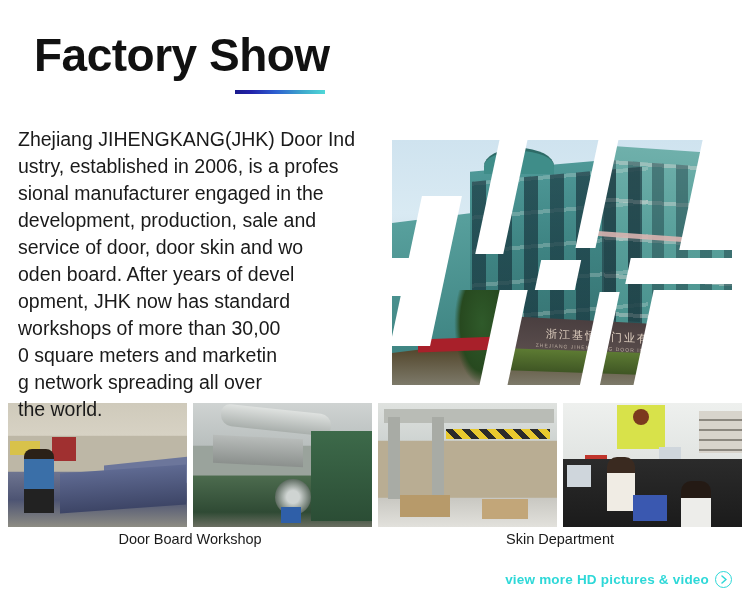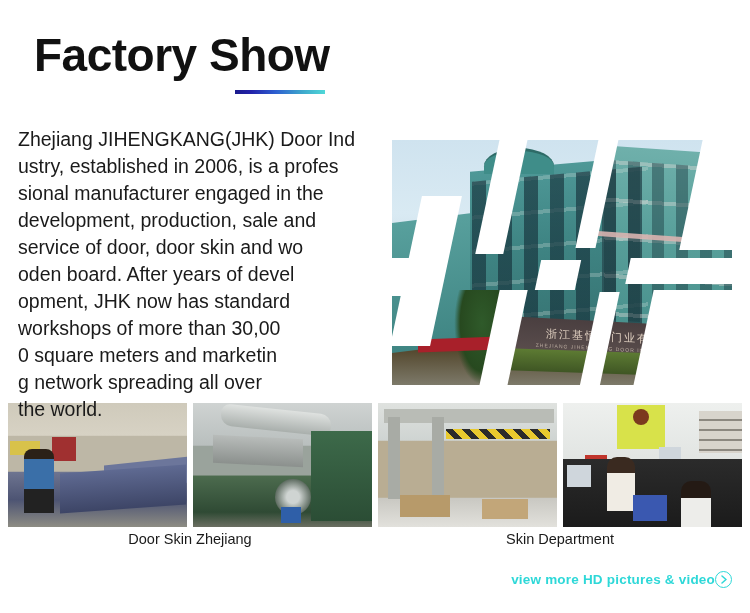--- a/index.html
+++ b/index.html
@@ -218,21 +218,21 @@
   }
   .caption {
     flex:1 1 0; text-align:center;
     font-size:14.5px; color:#1a1a1a;
     font-family:"Liberation Sans", sans-serif;
   }
 
   
   .viewmore {
     position:absolute; right:18px; top:571px;
-    display:flex; align-items:center; gap:0;
+    display:flex; align-items:center; gap:6px;
     color:#2ed8d8; font-size:13.5px; font-weight:bold;
     letter-spacing:.2px; cursor:pointer;
   }
   .viewmore .arrowbtn {
     width:17px; height:17px; border-radius:50%;
     border:1.6px solid #2ed8d8; display:flex;
     align-items:center; justify-content:center;
   }
   .viewmore .arrowbtn svg { display:block; }
 </style>
@@ -330,21 +330,21 @@
         <div class="deskrow"></div>
           <div class="mon1"></div>
         <div class="person"></div>
           <div class="person2"></div>
           <div class="crate"></div>
       </div>
     </div>
   </div>
 
   <div class="captions">
-    <div class="caption">Door Skin Zhejiang</div>
+    <div class="caption">Door Board Workshop</div>
     <div class="caption">Skin Department</div>
   </div>
 
   <div class="viewmore">
     <span>view more HD pictures &amp; video</span>
     <span class="arrowbtn">
       <svg width="8" height="9" viewBox="0 0 8 9" aria-hidden="true">
         <path d="M2 1 L6 4.5 L2 8" fill="none" stroke="#2ed8d8" stroke-width="1.5" stroke-linecap="round" stroke-linejoin="round"></path>
       </svg>
     </span>

